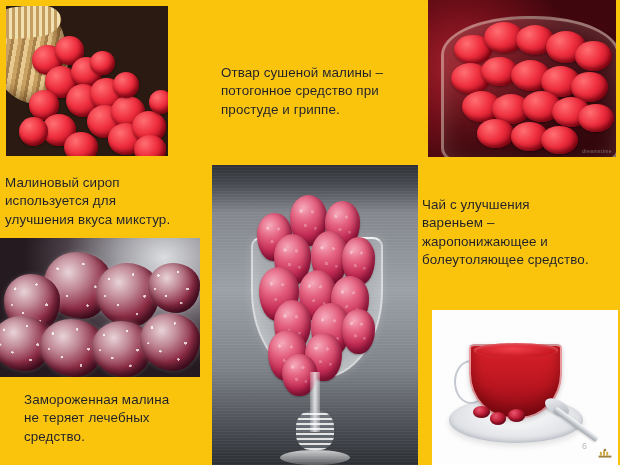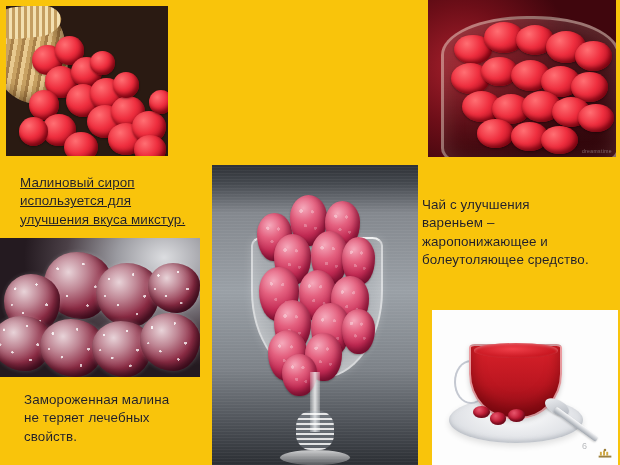--- a/index.html
+++ b/index.html
@@ -216,21 +216,21 @@
     position:absolute; right:31px; bottom:14px;
     font-size:9px; color:#b9bbbe; font-family:"Liberation Sans", sans-serif;
   }
   #photo-tea .logo {
     position:absolute; right:5px; bottom:3px; width:16px; height:14px;
     opacity:.85;
   }
 
   
   #cap-decoction { left: 221px; top: 64px;  width: 205px; }
-  #cap-syrup     { left: 20px;   top: 174px; width: 200px; text-decoration: underline; }
+  #cap-syrup     { left: 5px;   top: 174px; width: 200px; }
   #cap-tea       { left: 422px; top: 196px; width: 196px; }
   #cap-frozen    { left: 24px;  top: 391px; width: 185px; }
 </style>
 </head>
 <body>
 
 <div id="slide" style="background: rgb(249, 196, 11);">
 
   <div class="photo" id="photo-basket">
     <div class="scene">
@@ -347,27 +347,30 @@
       <svg class="logo" viewBox="0 0 24 22">
         <rect x="2" y="12" width="20" height="3" fill="#8c6b1d"></rect>
         <rect x="4" y="6" width="3" height="6" fill="#c99a24"></rect>
         <rect x="9" y="4" width="3" height="8" fill="#c99a24"></rect>
         <rect x="14" y="6" width="3" height="6" fill="#c99a24"></rect>
         <circle cx="12" cy="3" r="2" fill="#8c6b1d"></circle>
       </svg>
     </div>
   </div>
 
+  <div class="caption" id="cap-decoction" style="color: rgb(35, 31, 32);">Отвар сушеной малины –
+потогонное средство при
+простуде и гриппе.</div>
 
   <div class="caption" id="cap-syrup" style="color: rgb(35, 31, 32);">Малиновый сироп
 используется для
 улучшения вкуса микстур.</div>
 
   <div class="caption" id="cap-tea" style="color: rgb(35, 31, 32);">Чай с улучшения
 вареньем –
 жаропонижающее и
 болеутоляющее средство.</div>
 
   <div class="caption" id="cap-frozen" style="color: rgb(35, 31, 32);">Замороженная малина
 не теряет лечебных
-свойств.</div>
+средство.</div>
 
 </div>
 
 </body></html>

